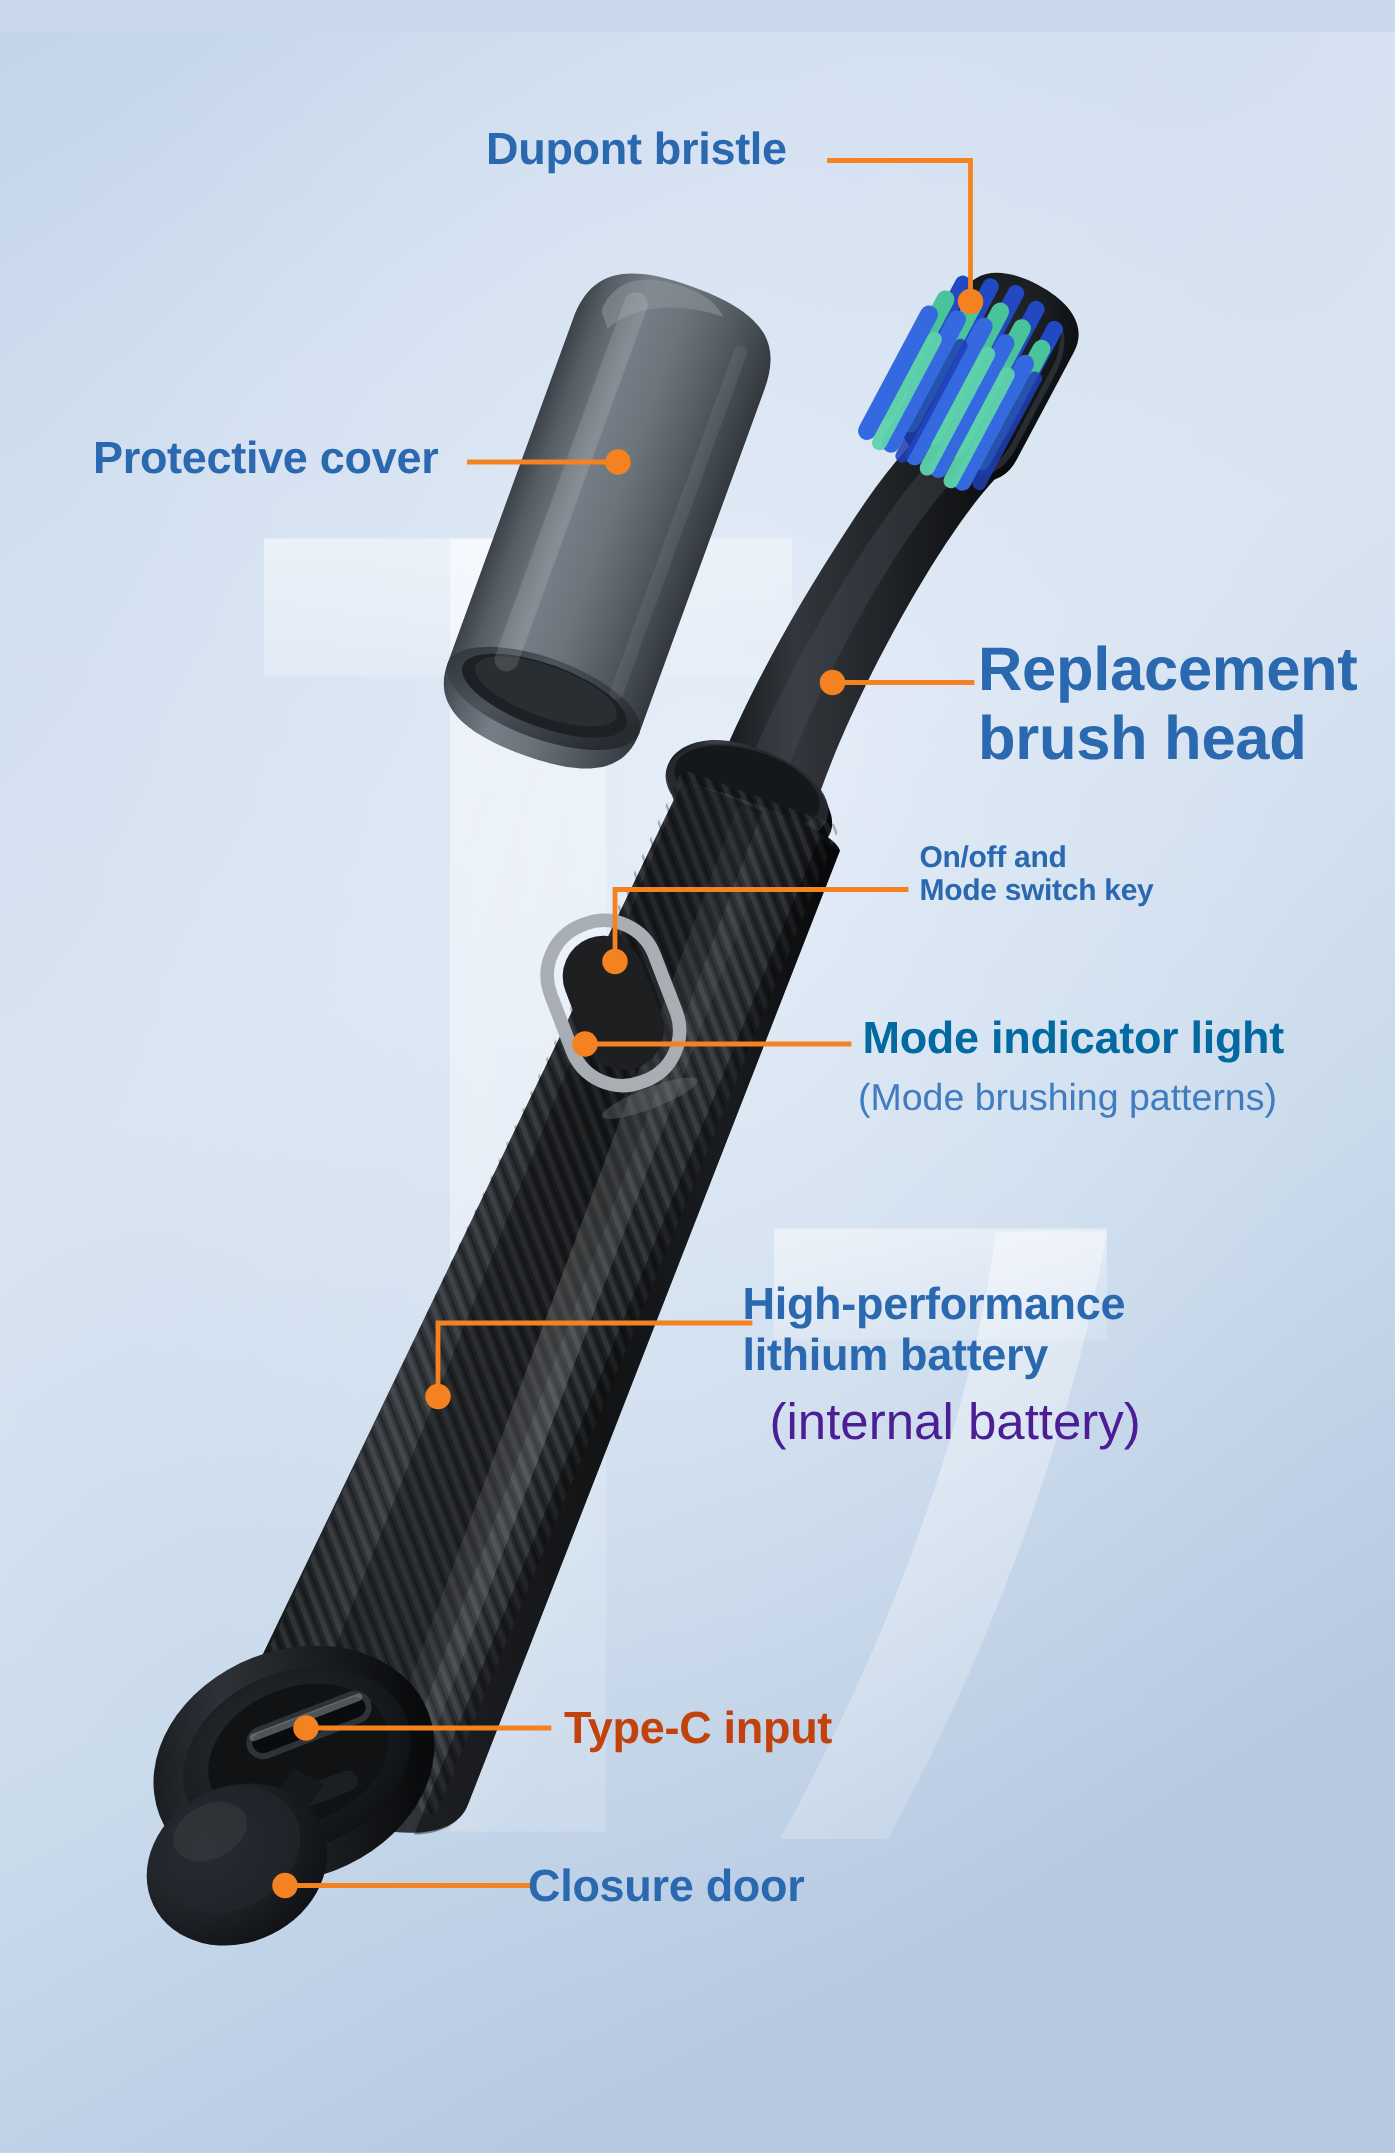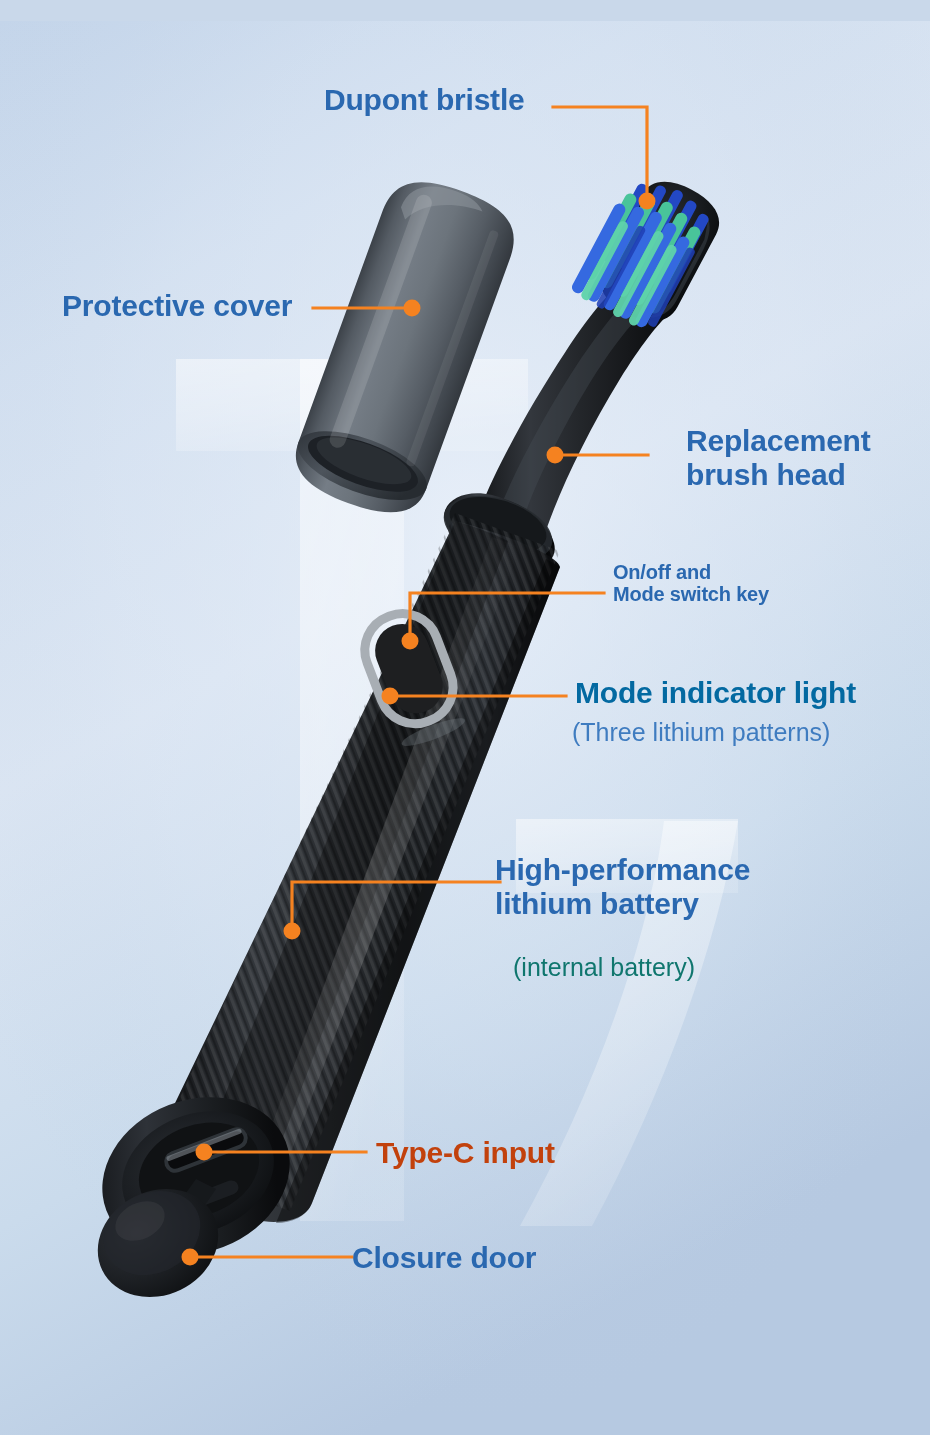--- a/index.html
+++ b/index.html
@@ -299,26 +299,26 @@
         <circle cx="390" cy="675" r="8.5" fill="#f58220"></circle>
         <circle cx="292" cy="910" r="8.5" fill="#f58220"></circle>
         <circle cx="204" cy="1131" r="8.5" fill="#f58220"></circle>
         <circle cx="190" cy="1236" r="8.5" fill="#f58220"></circle>
       </g>
   </svg>
 
   <div id="labels">
       <div class="lbl" style="left: 324px; top: 62px; font-size: 30px; color: rgb(42, 104, 176); text-align: right;">Dupont bristle</div>
       <div class="lbl" style="left: 62px; top: 268px; font-size: 30px; color: rgb(42, 104, 176); text-align: right;">Protective cover</div>
-      <div class="lbl" style="left: 686px; top: 403px; font-size: 30px; color: rgb(42, 104, 176);">Replacement
+      <div class="lbl" style="left: 652px; top: 403px; font-size: 41px; color: rgb(42, 104, 176);">Replacement
 brush head</div>
       <div class="lbl" style="left: 613px; top: 540px; font-size: 20px; color: rgb(42, 104, 176);">On/off and
 Mode switch key</div>
       <div class="lbl" style="left: 575px; top: 655px; font-size: 30px; color: #0369a1;">Mode indicator light</div>
-      <div class="sub" style="left: 572px; top: 697px; font-size: 25px; color: rgb(63, 124, 192);">(Three lithium patterns)</div>
+      <div class="sub" style="left: 572px; top: 697px; font-size: 25px; color: rgb(63, 124, 192);">(Mode brushing patterns)</div>
       <div class="lbl" style="left: 495px; top: 832px; font-size: 30px; color: rgb(42, 104, 176);">High-performance
 lithium battery</div>
-      <div class="sub" style="left: 513px; top: 932px; font-size: 25px; color: #0f766e;">(internal battery)</div>
+      <div class="sub" style="left: 513px; top: 908px; font-size: 34px; color: #4c1d95;">(internal battery)</div>
       <div class="lbl" style="left: 376px; top: 1115px; font-size: 30px; color: #c2410c;">Type-C input</div>
       <div class="lbl" style="left: 352px; top: 1220px; font-size: 30px; color: rgb(42, 104, 176);">Closure door</div>
     </div>
 
 </div>
 
 </body></html>

